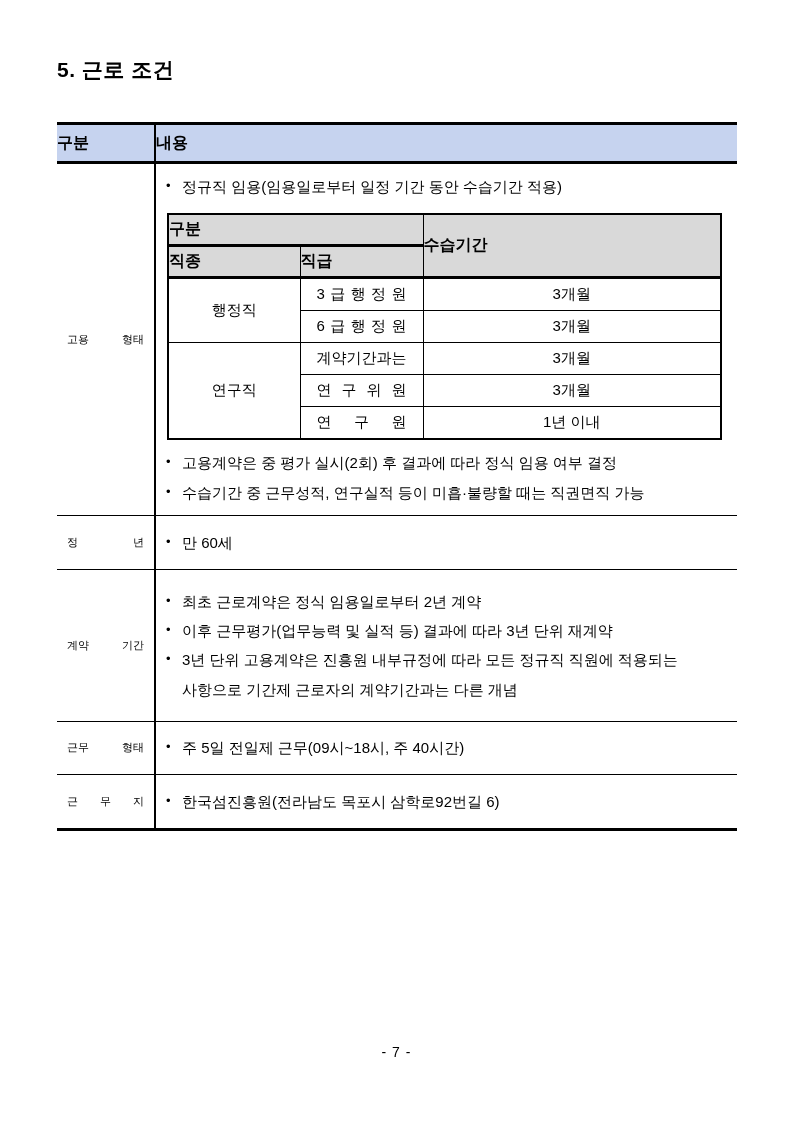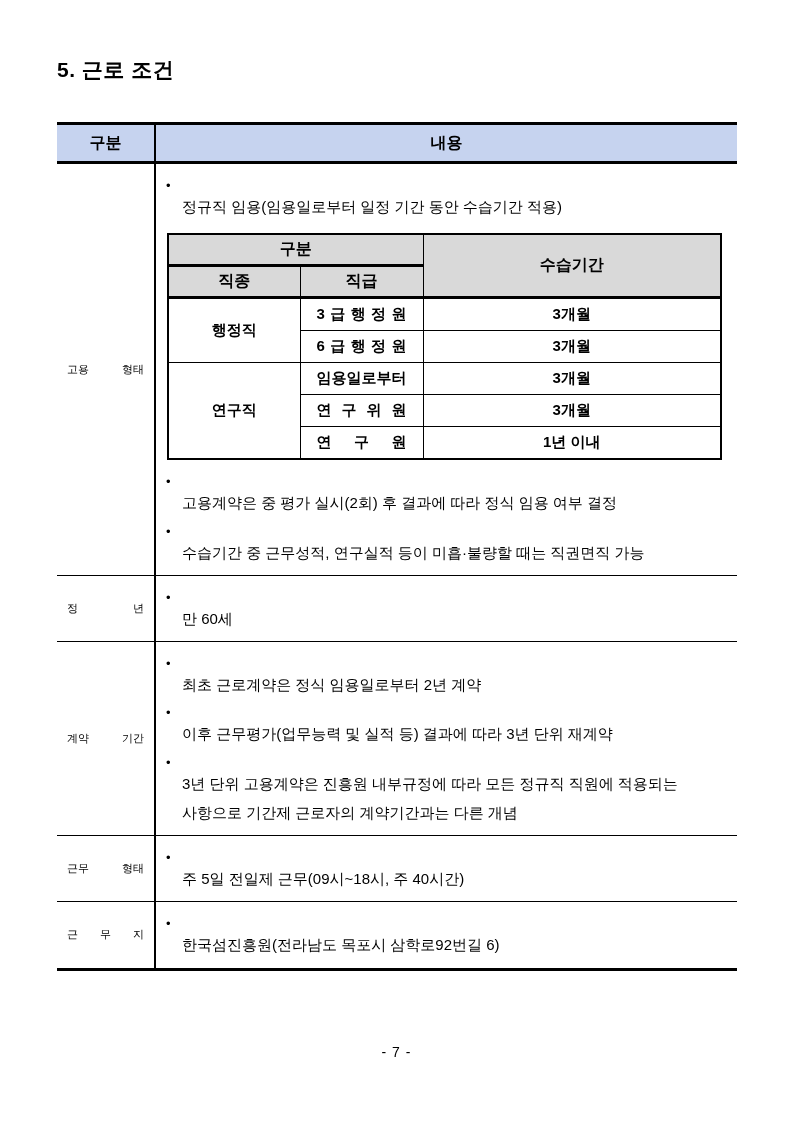--- a/index.html
+++ b/index.html
@@ -28,21 +28,21 @@
     table-layout:fixed;
     border-top:3px solid #000;
     border-bottom:3px solid #000;
   }
   table.outer col.c1 { width:98px; }
   table.outer thead th {
     background:#c6d3ef;
     border-bottom:3px solid #000;
     height:36px;
     font-size:16px; font-weight:bold;
-    text-align:center; vertical-align:middle;
+    text-align:left; vertical-align:middle;
     padding:0;
   }
   table.outer thead th.first { border-right:2px solid #000; }
   table.outer tbody tr { border-top:1px solid #000; }
   table.outer tbody th.rowlabel {
     border-right:2px solid #000;
     font-weight:normal; font-size:11px;
     vertical-align:middle;
     text-align:justify; text-align-last:justify;
     padding:0 10px;
@@ -53,21 +53,21 @@
     padding:8px 10px;
   }
   tr.r-employment td.content { height:334px; vertical-align:top; padding-top:12px; }
   tr.r-retirement  td.content { height:37px; }
   tr.r-contract    td.content { height:135px; }
   tr.r-worktype    td.content { height:36px; }
   tr.r-workplace   td.content { height:37px; }
 
   .bullet { display:flex; align-items:flex-start; line-height:1.95; }
   .bullet .dot { flex:0 0 auto; width:16px; text-align:left; font-size:13px; line-height:2.2; }
-  .bullet .txt { flex:1 1 auto; word-break:keep-all;margin-top:20px; }
+  .bullet .txt { flex:1 1 auto; word-break:keep-all; }
 
   
   table.inner {
     width:555px;
     margin:12px 0 8px 1px;
     border-collapse:collapse;
     border:2px solid #000;
     text-align:center;
   }
   table.inner col.ic1 { width:132px; }
@@ -78,21 +78,21 @@
     vertical-align:middle;
     padding:0;
     text-align:center;
   }
   table.inner thead th {
     background:#d9d9d9;
     font-weight:bold;
     height:29px;
   }
   table.inner thead { border-bottom:2px solid #000; }
-  table.inner tbody td { height:31px; font-weight:bold; }
+  table.inner tbody td { height:31px; font-weight:normal; }
   table.inner tbody td.grade {
     text-align:justify; text-align-last:justify;
     padding:0 16px;
   }
 
   .page-footer {
     position:absolute; left:0; top:1044px;
     width:793px; text-align:center;
     font-size:14px; letter-spacing:1px;
   }
@@ -146,21 +146,21 @@
                 <td rowspan="2">행정직</td>
                 <td class="grade">3 급 행 정 원</td>
                 <td>3개월</td>
               </tr>
               <tr>
                 <td class="grade">6 급 행 정 원</td>
                 <td>3개월</td>
               </tr>
               <tr>
                 <td rowspan="3">연구직</td>
-                <td class="grade">임용일로부터</td>
+                <td class="grade">계약기간과는</td>
                 <td>3개월</td>
               </tr>
               <tr>
                 <td class="grade">연 구 위 원</td>
                 <td>3개월</td>
               </tr>
               <tr>
                 <td class="grade">연 구 원</td>
                 <td>1년 이내</td>
               </tr>

